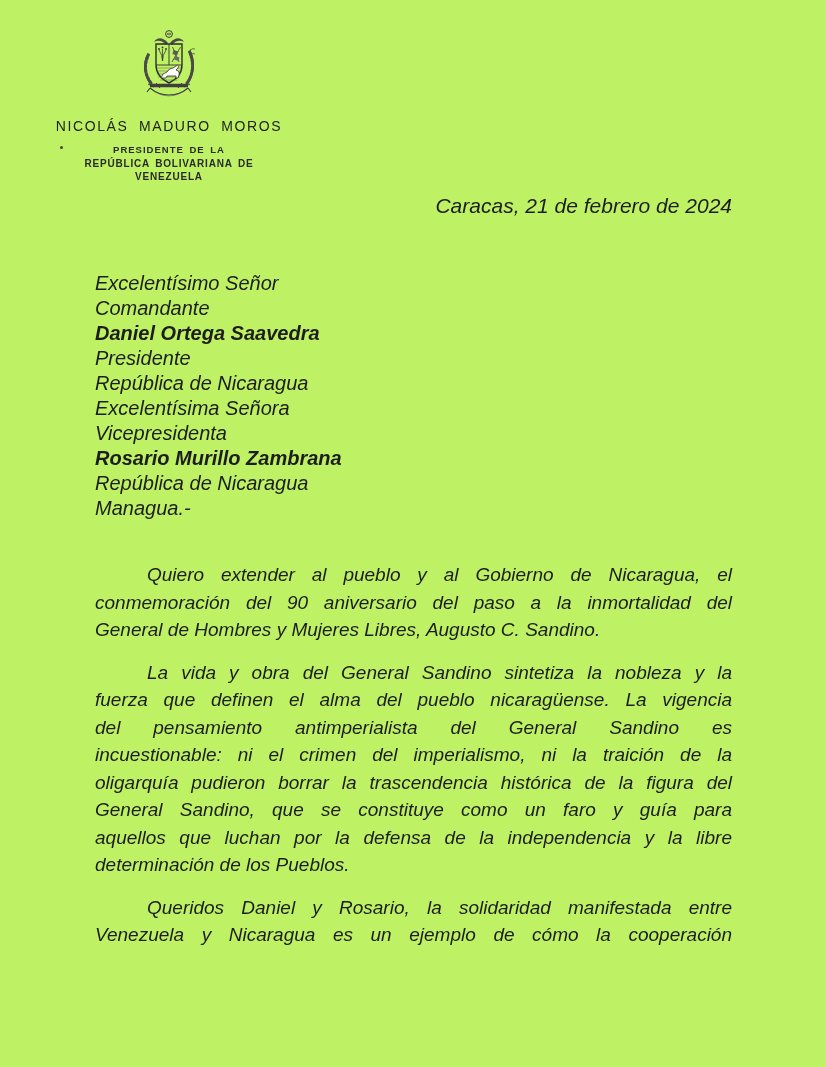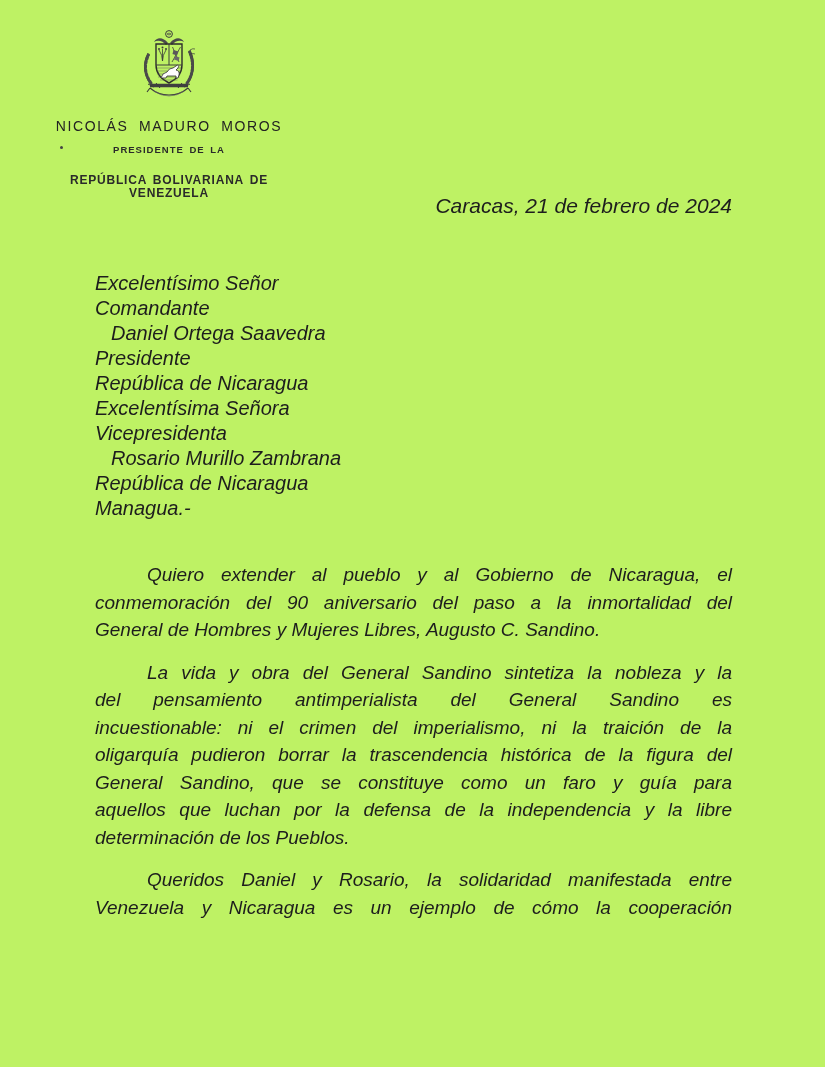--- a/index.html
+++ b/index.html
@@ -20,39 +20,39 @@
   .arms{display:block;margin:0 auto 12px auto;}
   .lh-name{
     font-size:14px;line-height:17px;letter-spacing:1.6px;word-spacing:5px;
     color:#222;
   }
   .lh-sub1{
     font-size:9.5px;line-height:12px;letter-spacing:1px;word-spacing:2px;
     margin-top:9px;color:#2a2a2a;font-weight:700;
   }
   .lh-sub2{
-    font-size:12px;line-height:13px;letter-spacing:0.8px;word-spacing:2px;
-    margin-top:18px;color:#2a2a2a;font-weight:700;
+    font-size:10px;line-height:13px;letter-spacing:0.8px;word-spacing:2px;
+    margin-top:1px;color:#2a2a2a;font-weight:700;
   }
   .stray-dot{
     position:absolute;left:60px;top:146px;width:3px;height:3px;
     background:#444;border-radius:50%;
   }
   
   .dateline{
     position:absolute;left:95px;top:193px;width:637px;
     text-align:right;
     font-style:italic;font-size:21px;line-height:26px;
   }
   
   .recipient{
     position:absolute;left:95px;top:271px;
     font-style:italic;font-size:20px;line-height:25px;
   }
-  .addr-line.bold{font-weight:400;margin-left:16px;}
+  .addr-line.bold{font-weight:700;}
   
   .body-text{
     position:absolute;left:95px;top:561px;width:637px;
     font-style:italic;font-size:19px;
   }
   .para{margin:0 0 15px 0;}
   .bline{line-height:27.5px;white-space:normal;}
   .bline.just{text-align:justify;text-align-last:justify;-moz-text-align-last:justify;}
   .bline.indent{text-indent:52px;}
 </style>
@@ -139,20 +139,21 @@
     </div>
 
   <div class="body-text">
       <div class="para">
         <div class="bline just indent">Quiero extender al pueblo y al Gobierno de Nicaragua, el</div>
         <div class="bline just">conmemoración del 90 aniversario del paso a la inmortalidad del</div>
         <div class="bline">General de Hombres y Mujeres Libres, Augusto C. Sandino.</div>
       </div>
       <div class="para">
         <div class="bline just indent">La vida y obra del General Sandino sintetiza la nobleza y la</div>
+        <div class="bline just">fuerza que definen el alma del pueblo nicaragüense. La vigencia</div>
         <div class="bline just">del pensamiento antimperialista del General Sandino es</div>
         <div class="bline just">incuestionable: ni el crimen del imperialismo, ni la traición de la</div>
         <div class="bline just">oligarquía pudieron borrar la trascendencia histórica de la figura del</div>
         <div class="bline just">General Sandino, que se constituye como un faro y guía para</div>
         <div class="bline just">aquellos que luchan por la defensa de la independencia y la libre</div>
         <div class="bline">determinación de los Pueblos.</div>
       </div>
       <div class="para">
         <div class="bline just indent">Queridos Daniel y Rosario, la solidaridad manifestada entre</div>
         <div class="bline just">Venezuela y Nicaragua es un ejemplo de cómo la cooperación</div>

